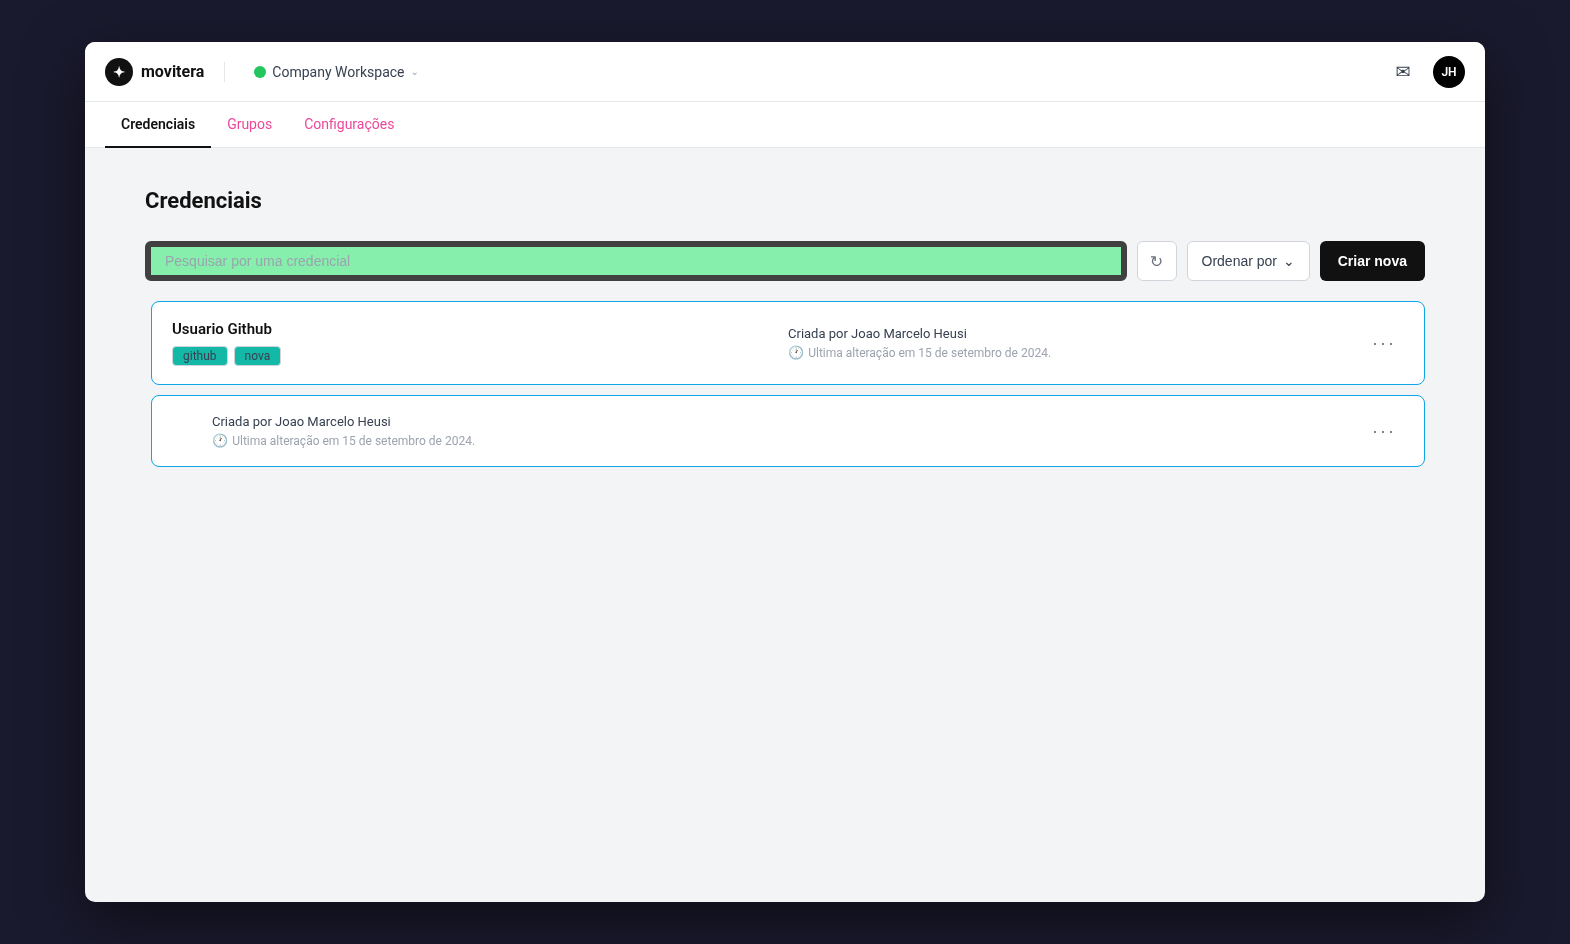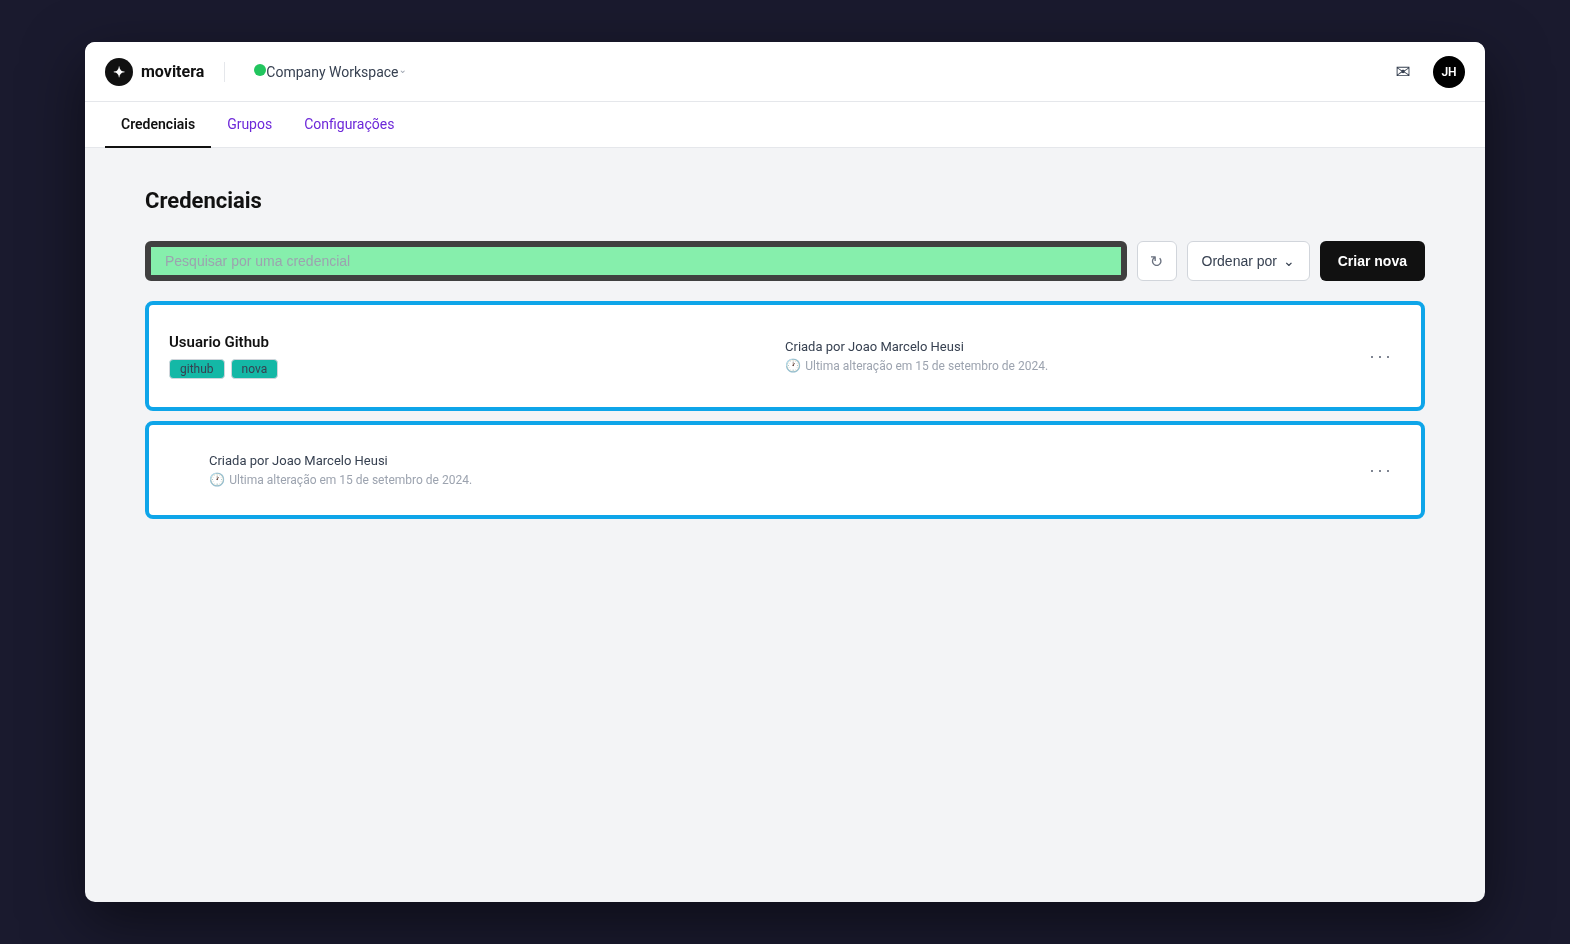--- a/index.html
+++ b/index.html
@@ -49,20 +49,22 @@
       background: #111;
       border-radius: 50%;
       display: flex;
       align-items: center;
       justify-content: center;
       color: white;
       font-size: 14px;
     }
     .workspace-selector {
       display: flex;
+      align-items: center;
+      gap: 6px;
       padding: 4px 8px;
       border-radius: 6px;
       cursor: pointer;
       font-size: 14px;
       color: #374151;
       border: 1px solid transparent;
     }
     .workspace-dot {
       width: 12px;
       height: 12px;
@@ -113,21 +115,21 @@
     .tabs {
       background: #ffffff;
       padding: 0 20px;
       display: flex;
       gap: 0;
       border-bottom: 1px solid #e5e7eb;
     }
     .tab {
       padding: 14px 16px;
       font-size: 14px;
-      color: #6d28d9;
+      color: #ec4899;
       cursor: pointer;
       border-bottom: 2px solid transparent;
       margin-bottom: -1px;
     }
     .tab.active {
       color: #111;
       font-weight: 600;
       border-bottom-color: #111;
     }
     
@@ -193,27 +195,28 @@
       border-radius: 6px;
       padding: 8px 18px;
       font-size: 14px;
       font-weight: 600;
       cursor: pointer;
       text-align: center;
     }
     
     .credential-card {
       background: #fff;
-      border: 4px solid #0ea5e9;
+      border: 1px solid #0ea5e9;
       border-radius: 8px;
-      padding: 28px 20px;
+      padding: 18px 20px;
       display: flex;
       align-items: center;
       justify-content: space-between;
       margin-bottom: 10px;
+      margin-left: 6px;
     }
     .card-left {
       flex: 1;
     }
     .card-name {
       font-size: 15px;
       font-weight: 600;
       color: #111;
       margin-bottom: 8px;
     }

